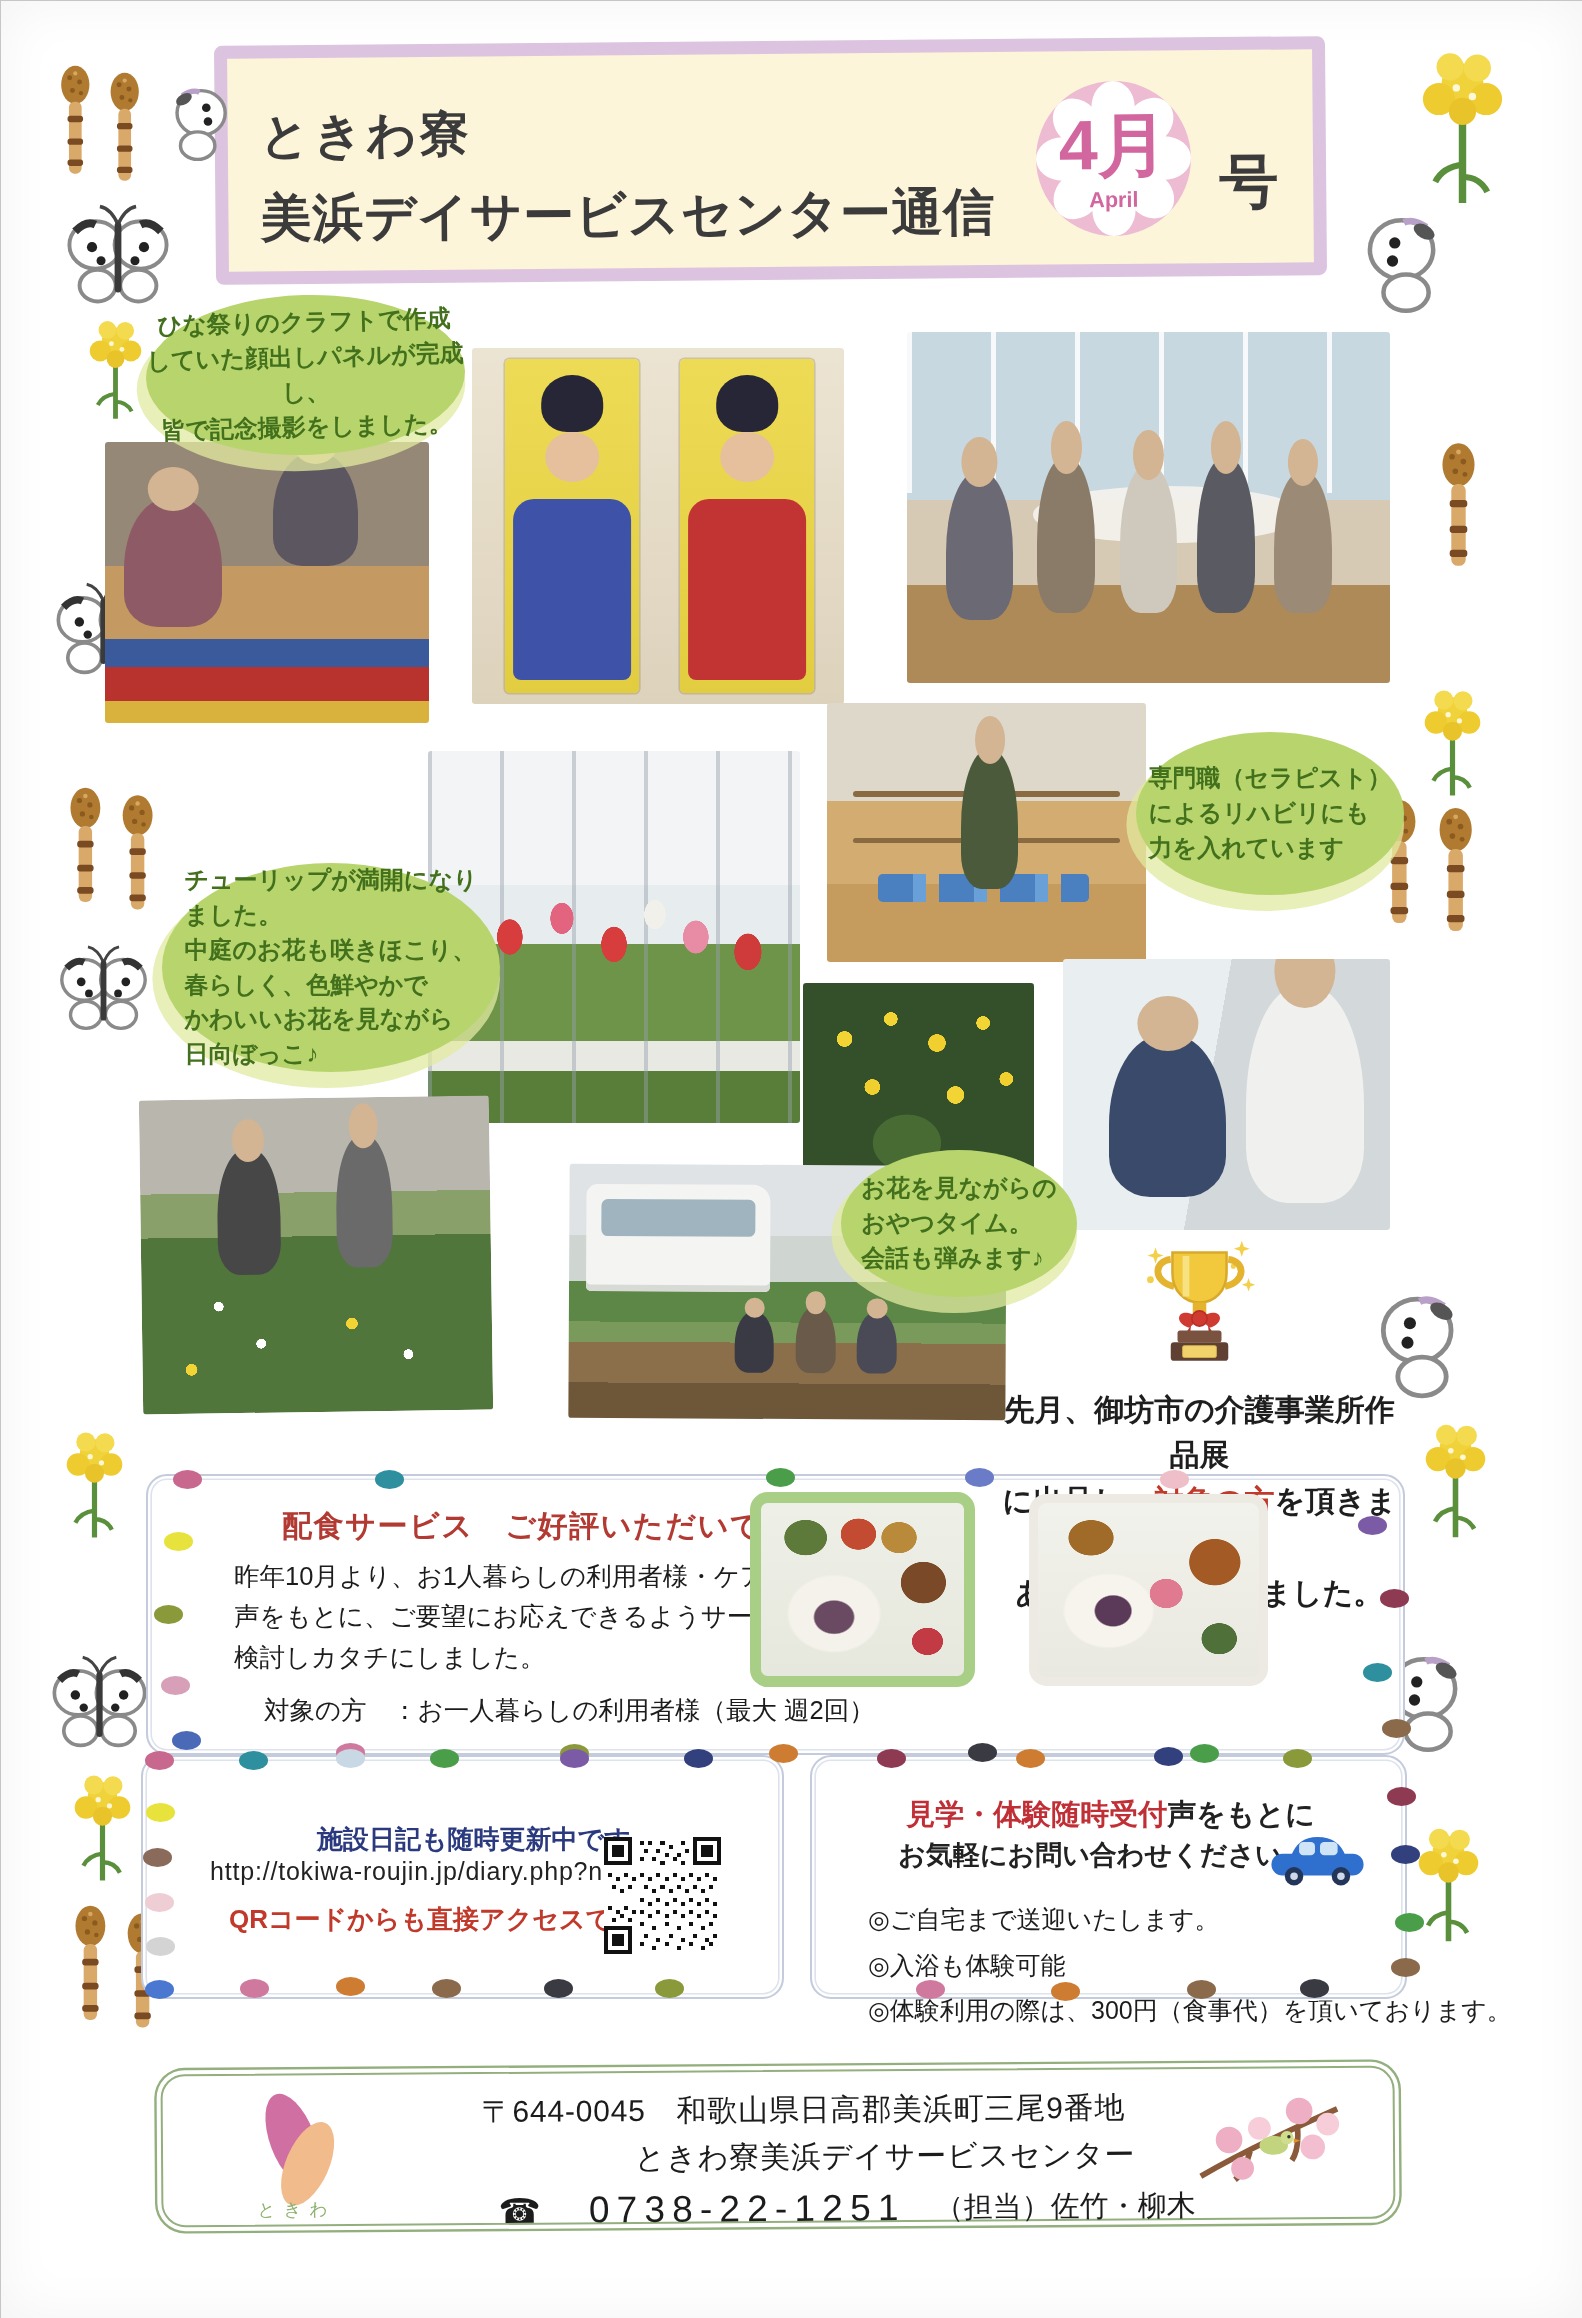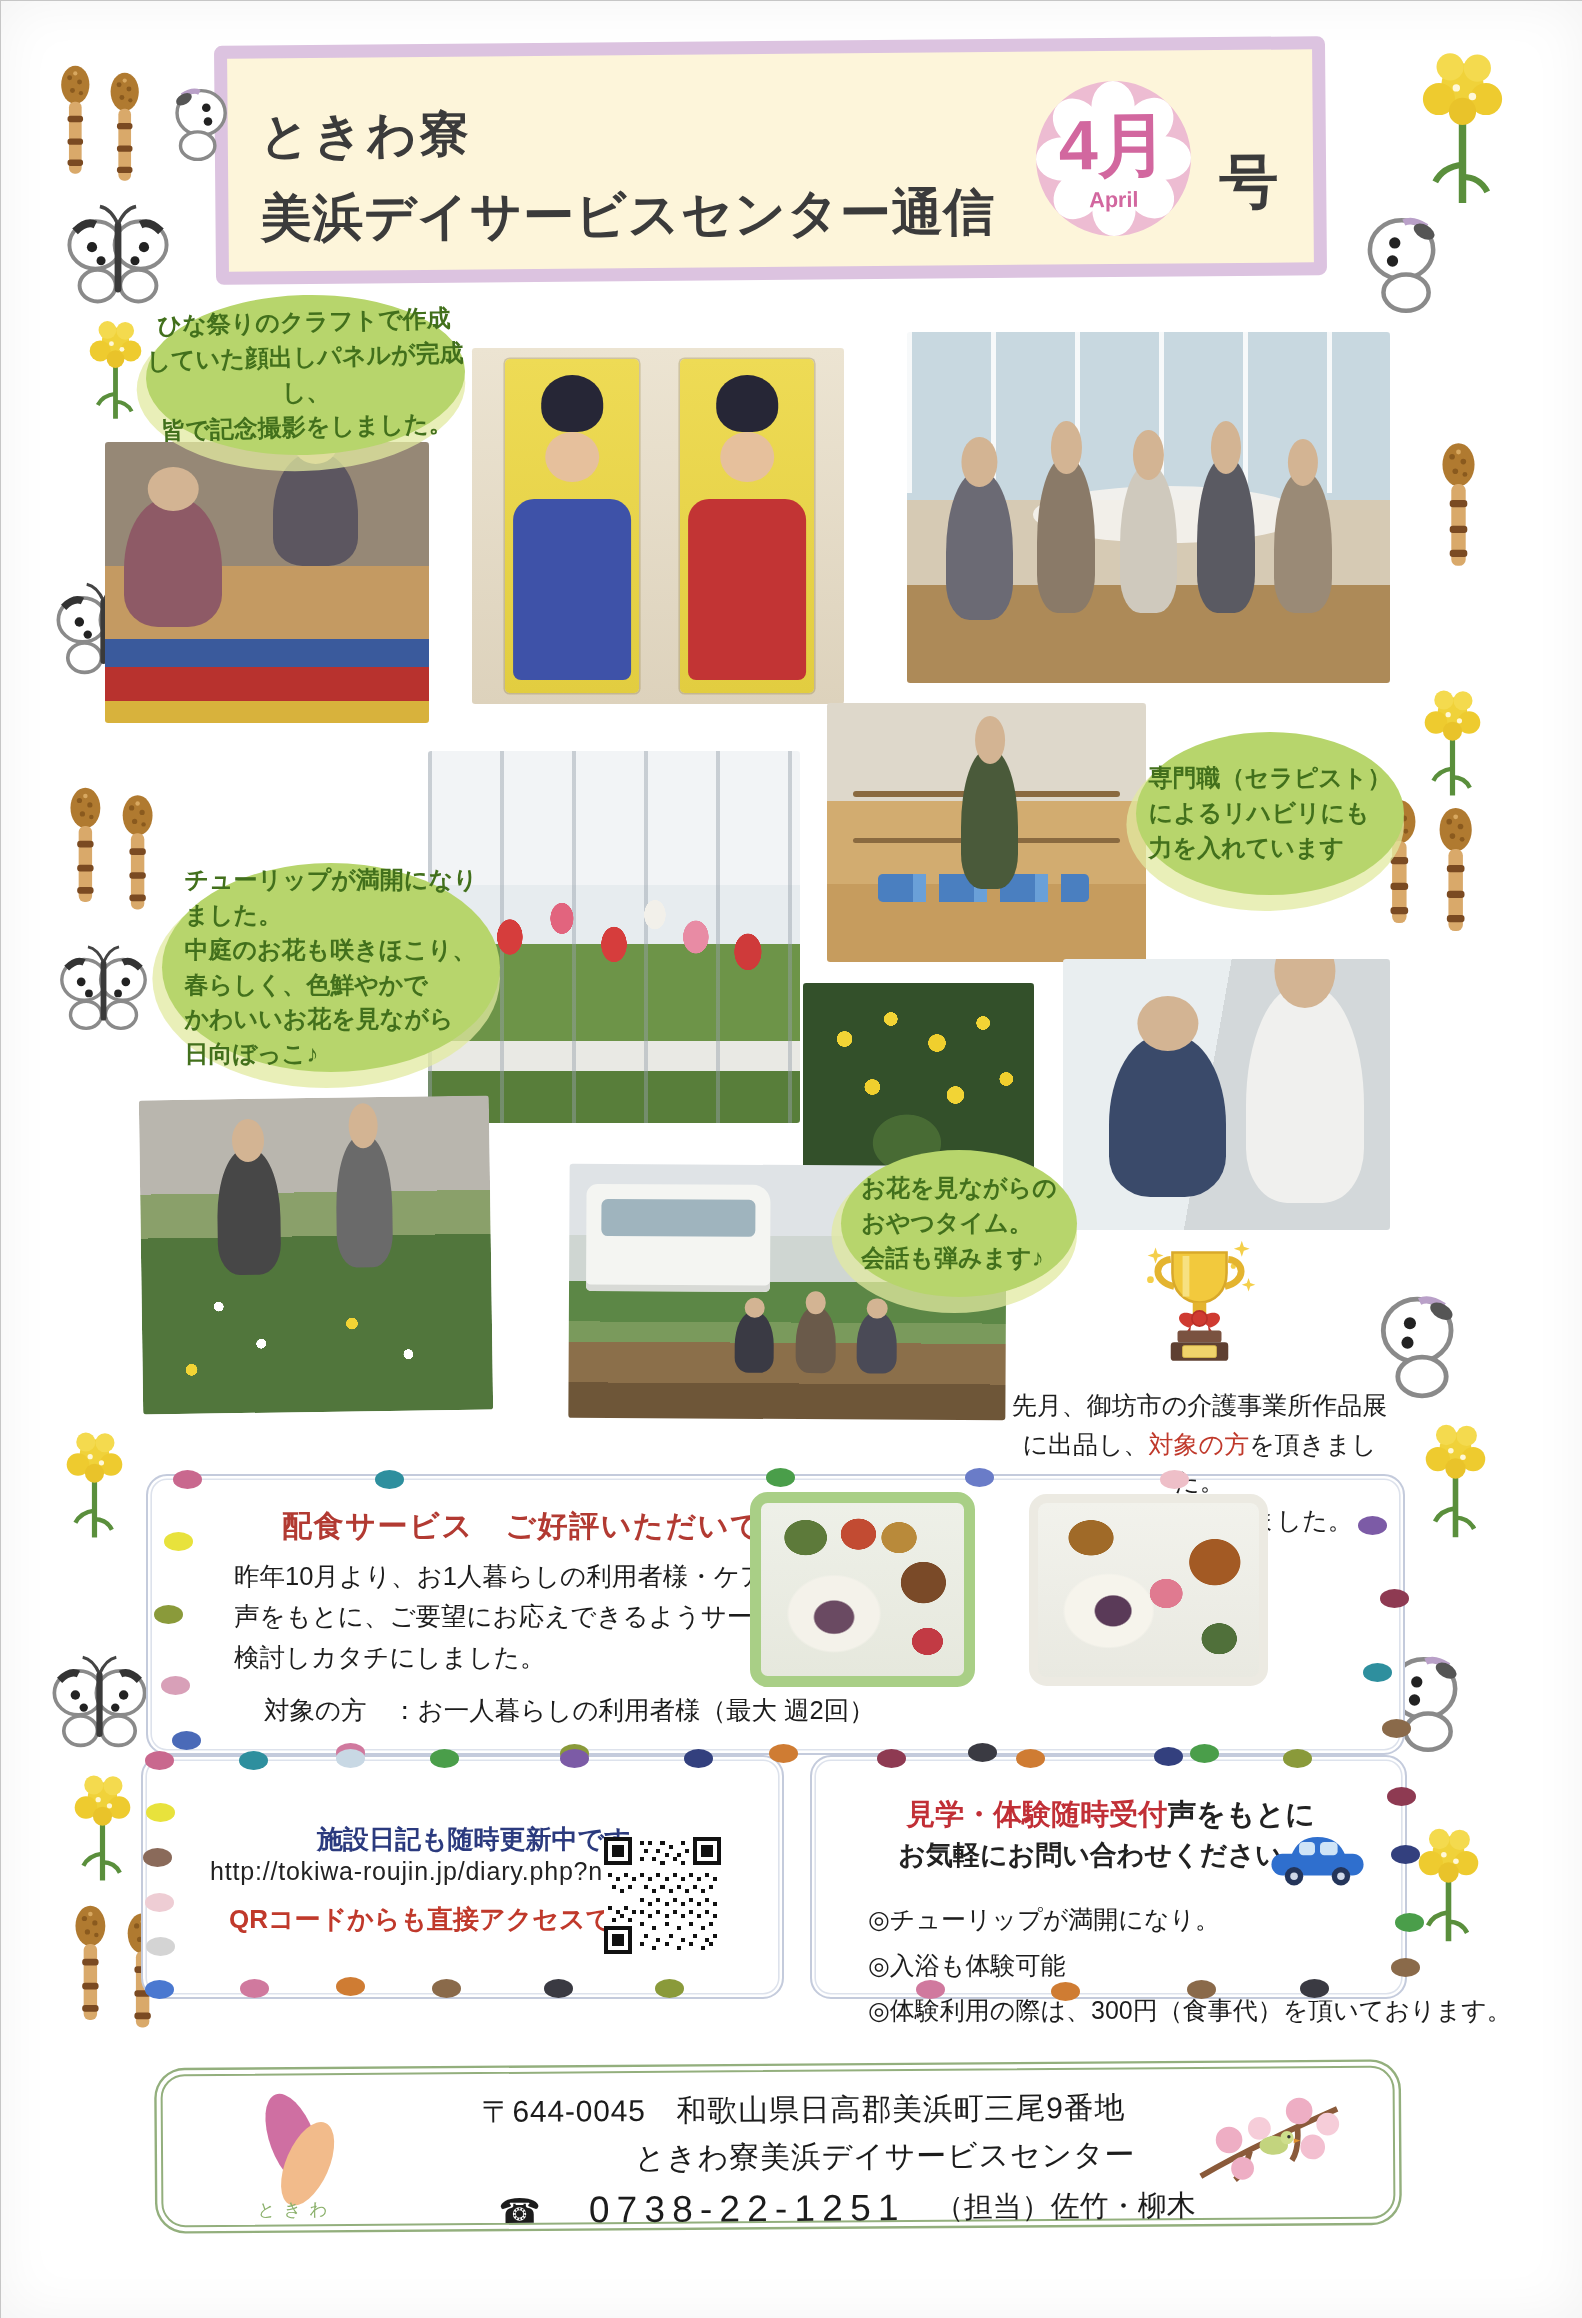--- a/index.html
+++ b/index.html
@@ -94,21 +94,21 @@
      linear-gradient(#b9b6ae 0 30%, #8aa06a 30% 44%, #51763c 44%);}
   #photo-van{left:568px;top:1164px;width:437px;height:254px;transform:rotate(.3deg);
      background:linear-gradient(#dfe3e6 0 28%, #cfd6d2 28% 46%, #5c8746 46% 62%, #7a9a5c 62% 70%, #8b6f4a 70% 86%, #6e5638 86%);}
   .van{position:absolute;left:4%;top:8%;width:42%;height:42%;background:#f4f5f2;border-radius:11.2px 17.6px 4.8px 4.8px;
        box-shadow:inset 0 -6.4px 0 #d8dad6;}
   .van::before{content:"";position:absolute;left:8%;top:14%;width:84%;height:34%;background:#9fb4be;border-radius:6.4px;}
 
   
   .award{position:absolute;left:999px;top:1233px;width:399px;z-index:2;text-align:center;}
   .award svg{width:121px;height:148px;}
-  .award p{margin:1.6px 0;font-size:25px;color:#1e1e1e;line-height:1.5;font-weight:normal;}
+  .award p{margin:1.6px 0;font-size:30px;color:#1e1e1e;line-height:1.5;font-weight:bold;}
   .award .hl{color:#c0392b;}
 
   
   .frame{position:absolute;border:2.4px solid #c4cbdc;border-radius:21px;background:#fff;z-index:1;
          box-shadow:inset 0 0 0 2.4px #fff, inset 0 0 0 4px #dde2ec;}
   #meal-frame{left:145px;top:1473px;width:1259px;height:281px;}
   #diary-frame{left:140px;top:1754px;width:643px;height:244px;}
   #visit-frame{left:809px;top:1754px;width:597px;height:244px;}
   .dot{position:absolute;width:29px;height:19px;border-radius:50%;z-index:2;}
 
@@ -505,21 +505,21 @@
   <i class="dot" style="left:239px;top:1978px;background:#d0799e"></i>
   <i class="dot" style="left:335px;top:1976px;background:#cf7c33"></i>
   <i class="dot" style="left:431px;top:1978px;background:#8a6a4a"></i>
   <i class="dot" style="left:543px;top:1978px;background:#3a3a42"></i>
   <i class="dot" style="left:654px;top:1978px;background:#8a9a3a"></i>
 
   <div class="frame" id="visit-frame"></div>
   <div class="visit-title"><span class="em">見学・体験随時受付</span><span>声をもとに</span></div>
   <div class="visit-sub">お気軽にお問い合わせください</div>
   <div class="visit-items">
-    <div>◎チューリップが満開になり。</div>
+    <div>◎ご自宅まで送迎いたします。</div>
     <div>◎入浴も体験可能</div>
     <div>◎体験利用の際は、300円（食事代）を頂いております。</div>
   </div>
   <svg class="car" viewBox="0 0 126 84" width="101" height="67">
       <use href="#sym-car"></use>
     </svg>
   <i class="dot" style="left:876px;top:1748px;background:#8e3a52"></i>
   <i class="dot" style="left:1015px;top:1748px;background:#cf7c33"></i>
   <i class="dot" style="left:1153px;top:1746px;background:#33407e"></i>
   <i class="dot" style="left:1282px;top:1748px;background:#8a9a3a"></i>

